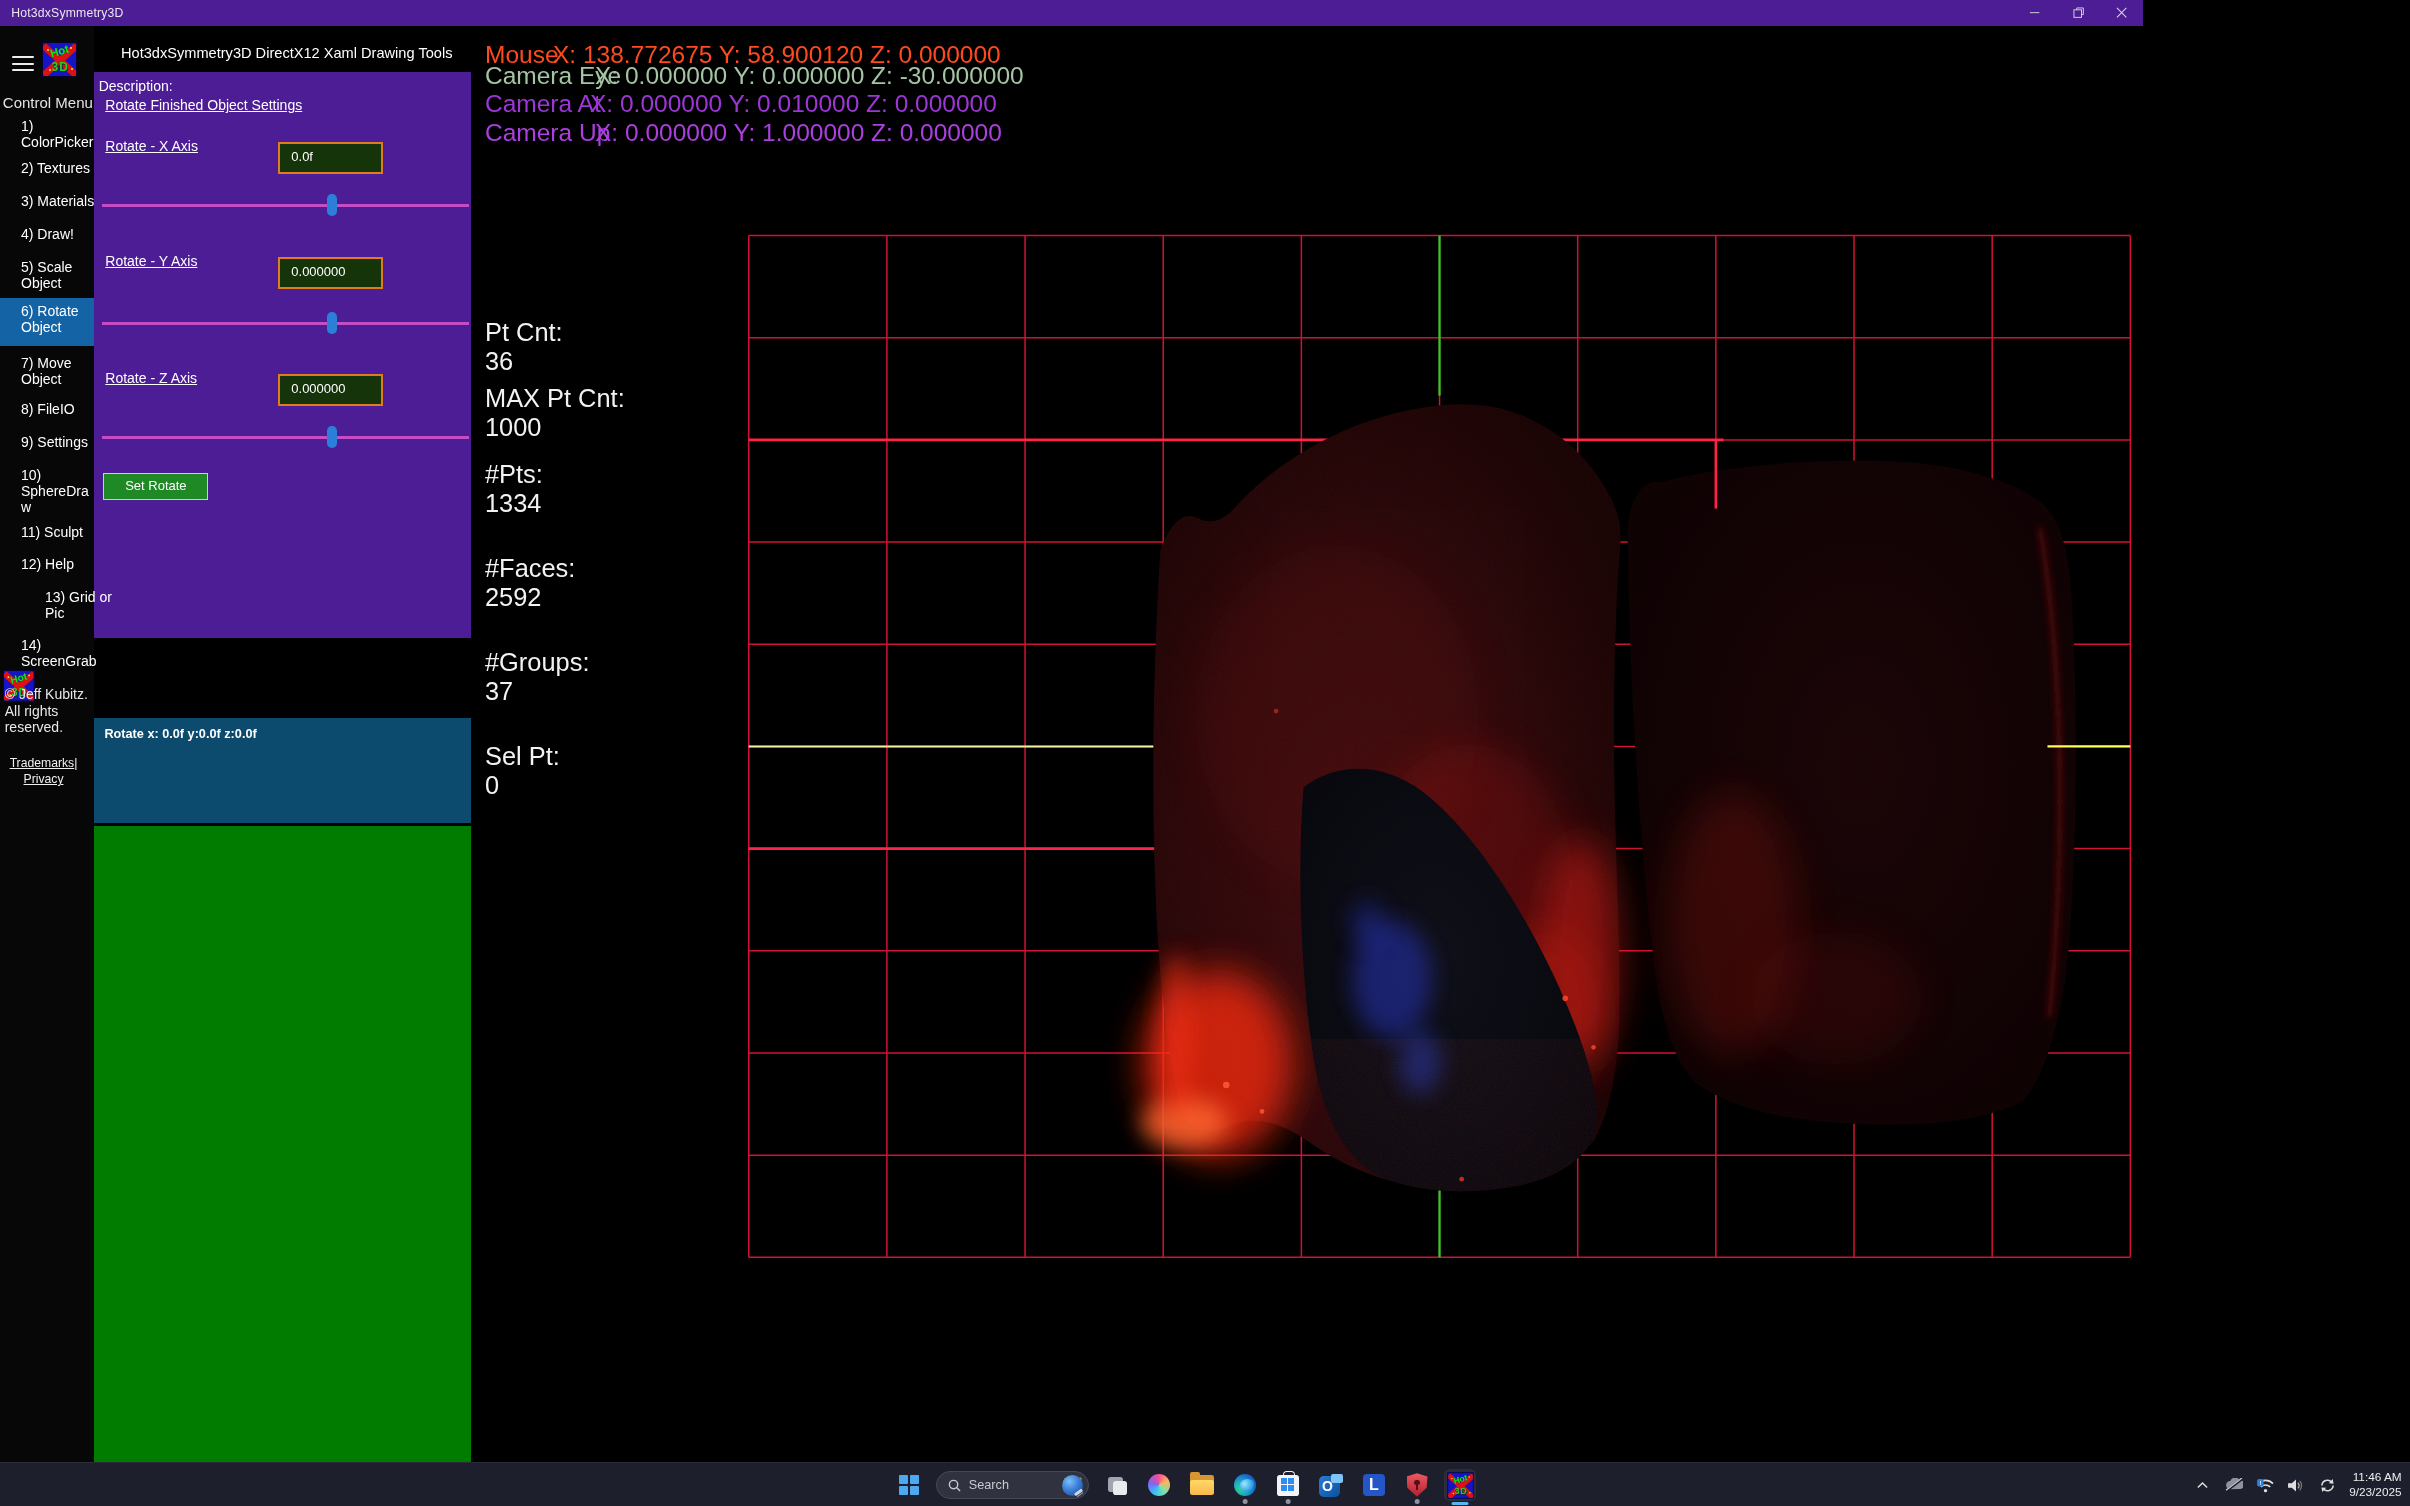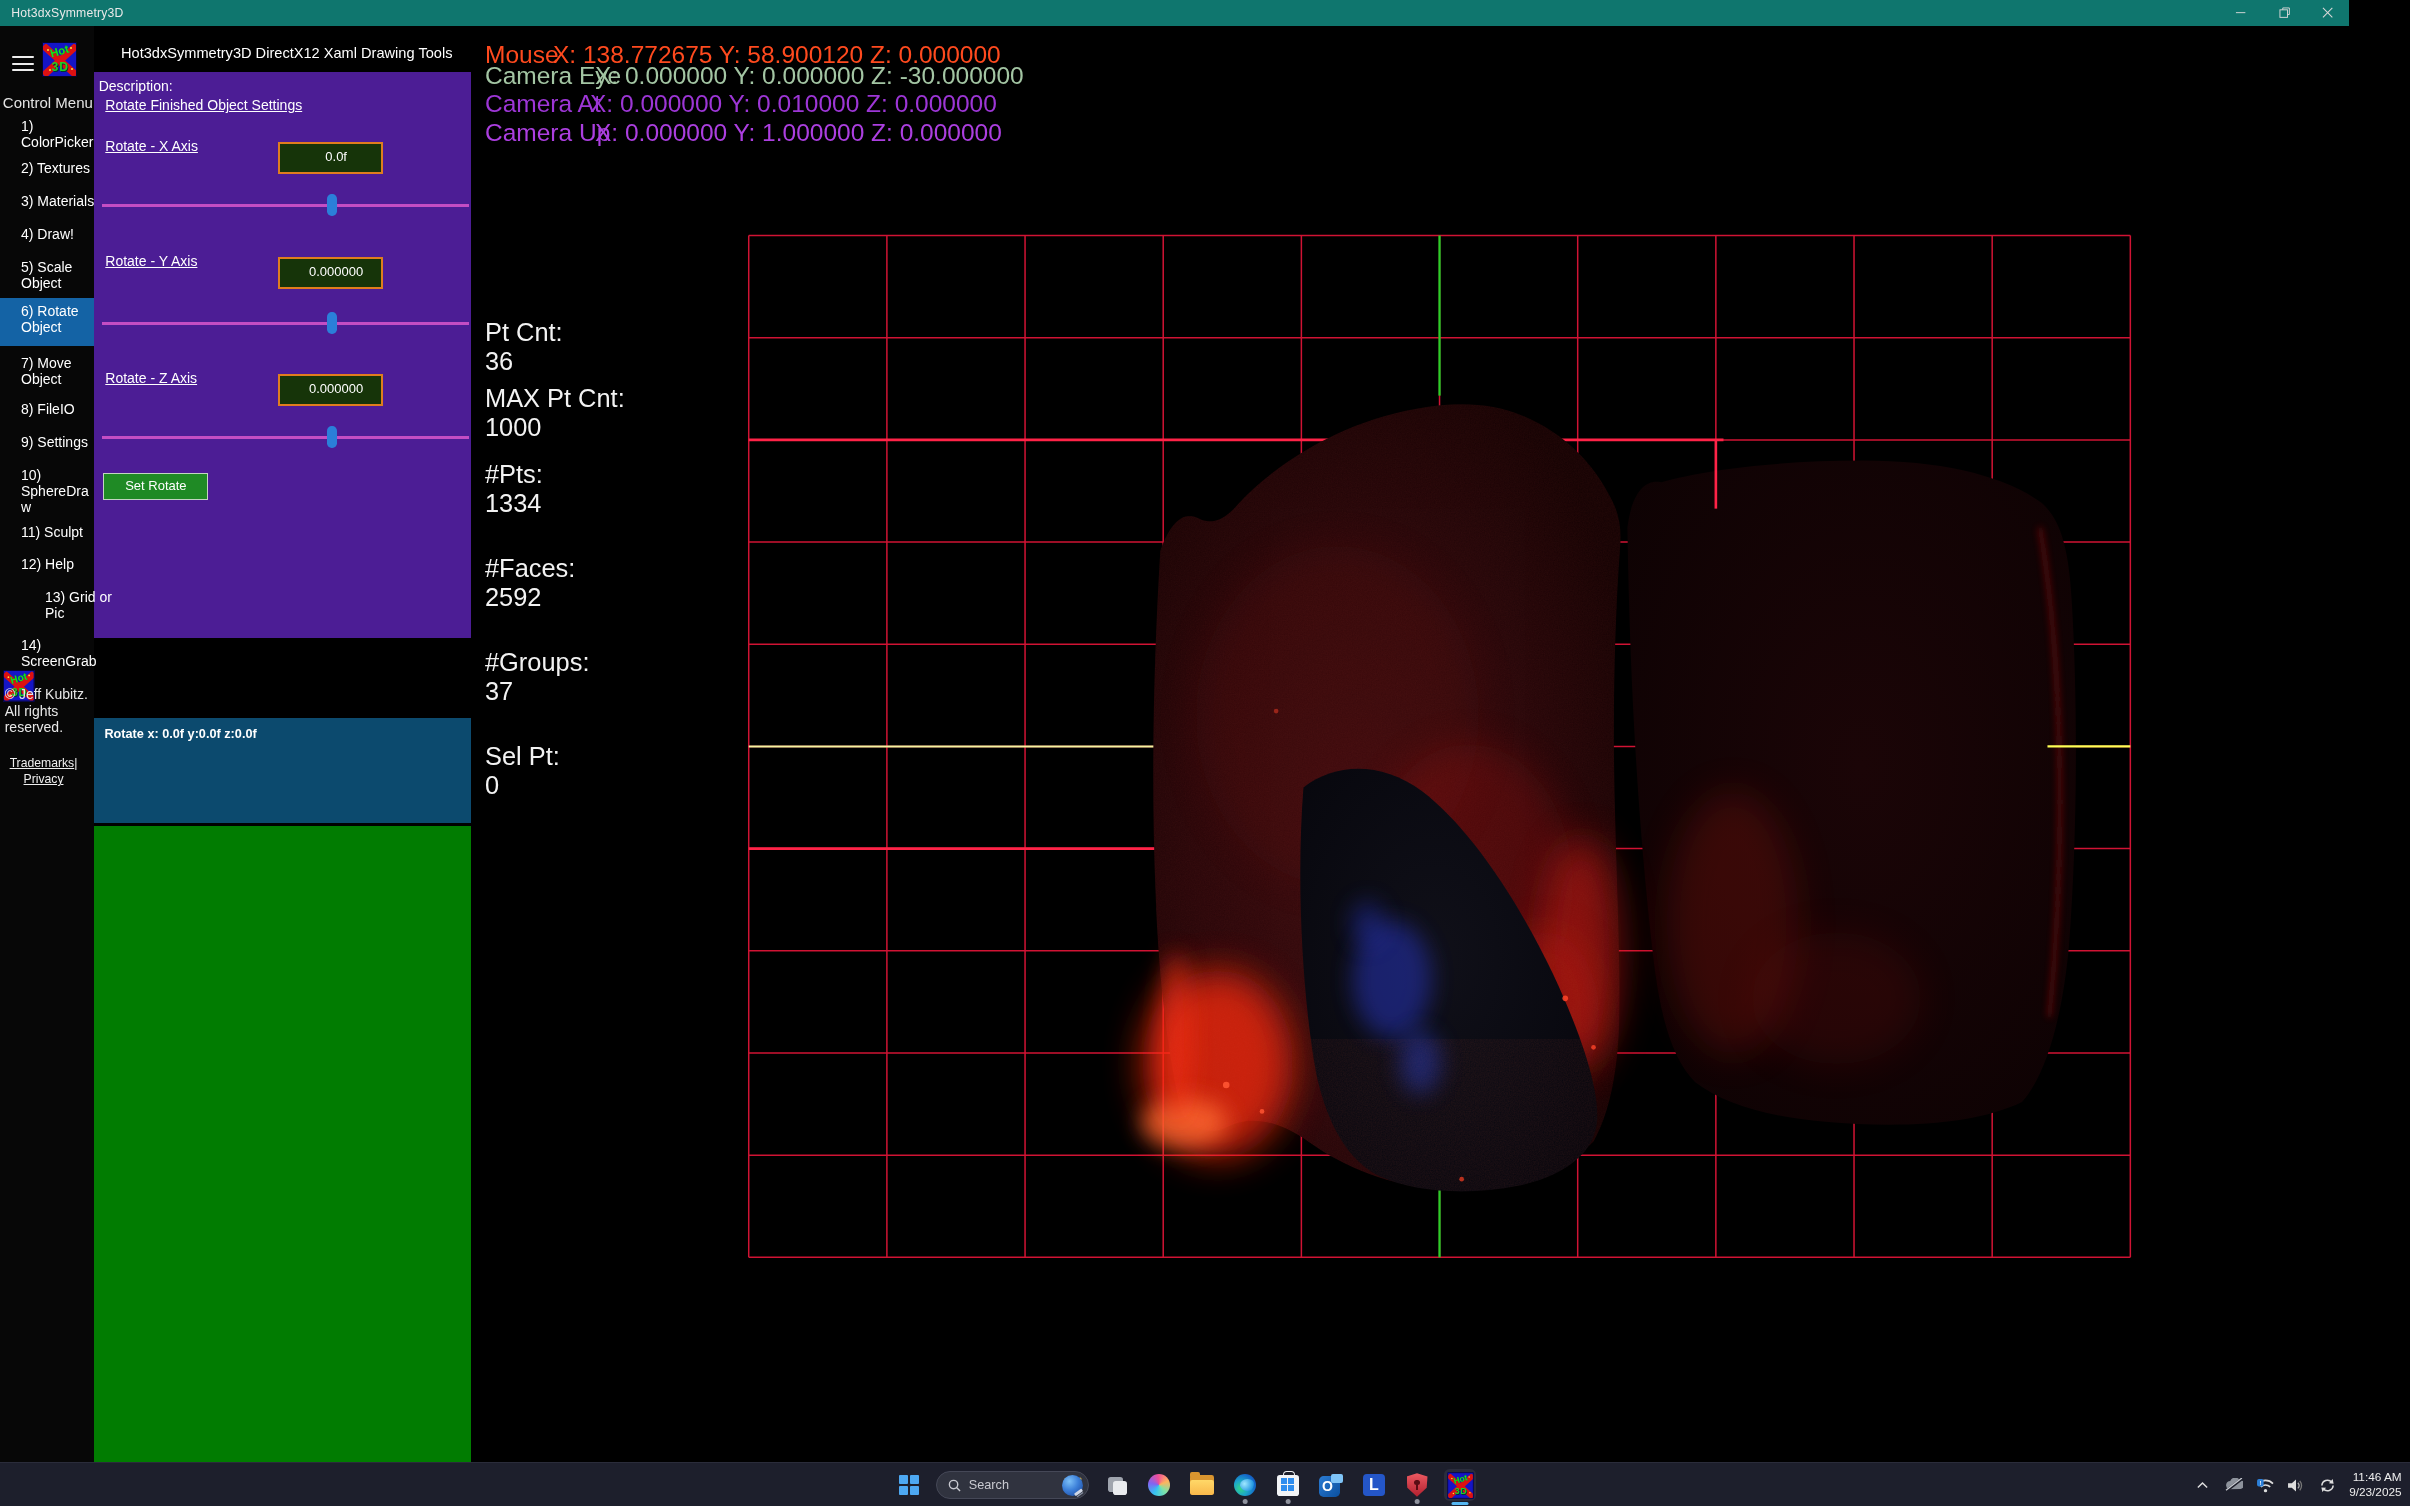--- a/index.html
+++ b/index.html
@@ -1,21 +1,21 @@
 <!DOCTYPE html>
 <html style="font-size:15px"><head>
 <meta charset="utf-8">
 <style>
   * { margin:0; padding:0; box-sizing:border-box; }
   html,body { width:2411px; height:1507px; background:#000; overflow:hidden;
               font-family:"Liberation Sans", sans-serif; }
   .abs { position:absolute; }
 
   
-  .titlebar { position:absolute; left:0; top:0; width:2349px; height:26px; background:#0f766e; z-index:40; }
+  .titlebar { position:absolute; left:0; top:0; width:2143px; height:26px; background:#4c1d95; z-index:40; }
   .titlebar .wtitle { position:absolute; left:11.3px; top:5.6px; font-size:12.2px; color:#E9E9E9; letter-spacing:0.2px; }
   .winbtn { position:absolute; top:0; width:43px; height:26px; display:flex; align-items:center; justify-content:center; color:#D8D8D8; font-size:12.2px; }
   .winbtn svg { display:block; }
 
   
   .sidebar { position:absolute; left:0; top:26px; width:94px; height:1436px; background:#070707; z-index:10; }
   .hamburger { position:absolute; left:11.3px; top:30px; width:21.7px; height:16px; cursor:pointer; }
   .hamburger span { position:absolute; left:0; width:21.7px; height:2.3px; background:#EDEDED; border-radius:0.9px; }
   .hamburger span:nth-child(1){top:0;} .hamburger span:nth-child(2){top:6.6px;} .hamburger span:nth-child(3){top:13px;}
   .ctrl-header { position:absolute; left:2.8px; top:67px; font-size:15px; color:#E3E3E3; white-space:nowrap; }
@@ -36,21 +36,21 @@
   
   .appbar-title { position:absolute; left:121px; top:45px; font-size:14.6px; color:#FFFFFF; z-index:11; white-space:nowrap; }
   .applogo { position:absolute; left:42px; top:42px; z-index:11; }
 
   
   .gpanel { position:absolute; left:94px; top:72px; width:377px; height:566px; background:#4c1d95; z-index:9; }
   .gpanel2 { position:absolute; left:94px; top:826px; width:377px; height:637px; background:#017C01; z-index:9; }
   .glabel { position:absolute; color:#FFFFFF; font-size:14px; white-space:nowrap; }
   .gunder { text-decoration:underline; }
   .tbox { position:absolute; left:184px; width:105px; height:32px; background:#163409; border:2.8px solid #DF7D1E;
-          color:#FFFFFF; font-size:13px; line-height:26px; padding-left:11.3px;text-align:center; }
+          color:#FFFFFF; font-size:13px; line-height:26px; padding-left:11.3px; }
   .slider { position:absolute; left:7.5px; width:367px; height:24.5px; cursor:pointer; }
   .slider .track { position:absolute; left:0; top:11.3px; width:100%; height:2.4px; background:#C44DC4; }
   .slider .thumb { position:absolute; left:225px; top:0.9px; width:10.4px; height:22.6px; background:#2B7FD9; border-radius:4.7px; }
   .setbtn { position:absolute; left:9.4px; top:401px; width:105px; height:27px; background:#1F8A25; border:1.9px solid #C3D4C3;
             color:#FFFFFF; font-size:13px; text-align:center; line-height:23.5px; cursor:pointer; }
   .bluepanel { position:absolute; left:94px; top:718px; width:377px; height:105px; background:#0c4a6e; z-index:9; }
   .bluepanel .btxt { position:absolute; left:10.4px; top:8.5px; font-size:12.7px; font-weight:bold; color:#FFFFFF; }
 
   
   .hud { position:absolute; left:485px; z-index:12; font-size:24.5px; white-space:nowrap; }

